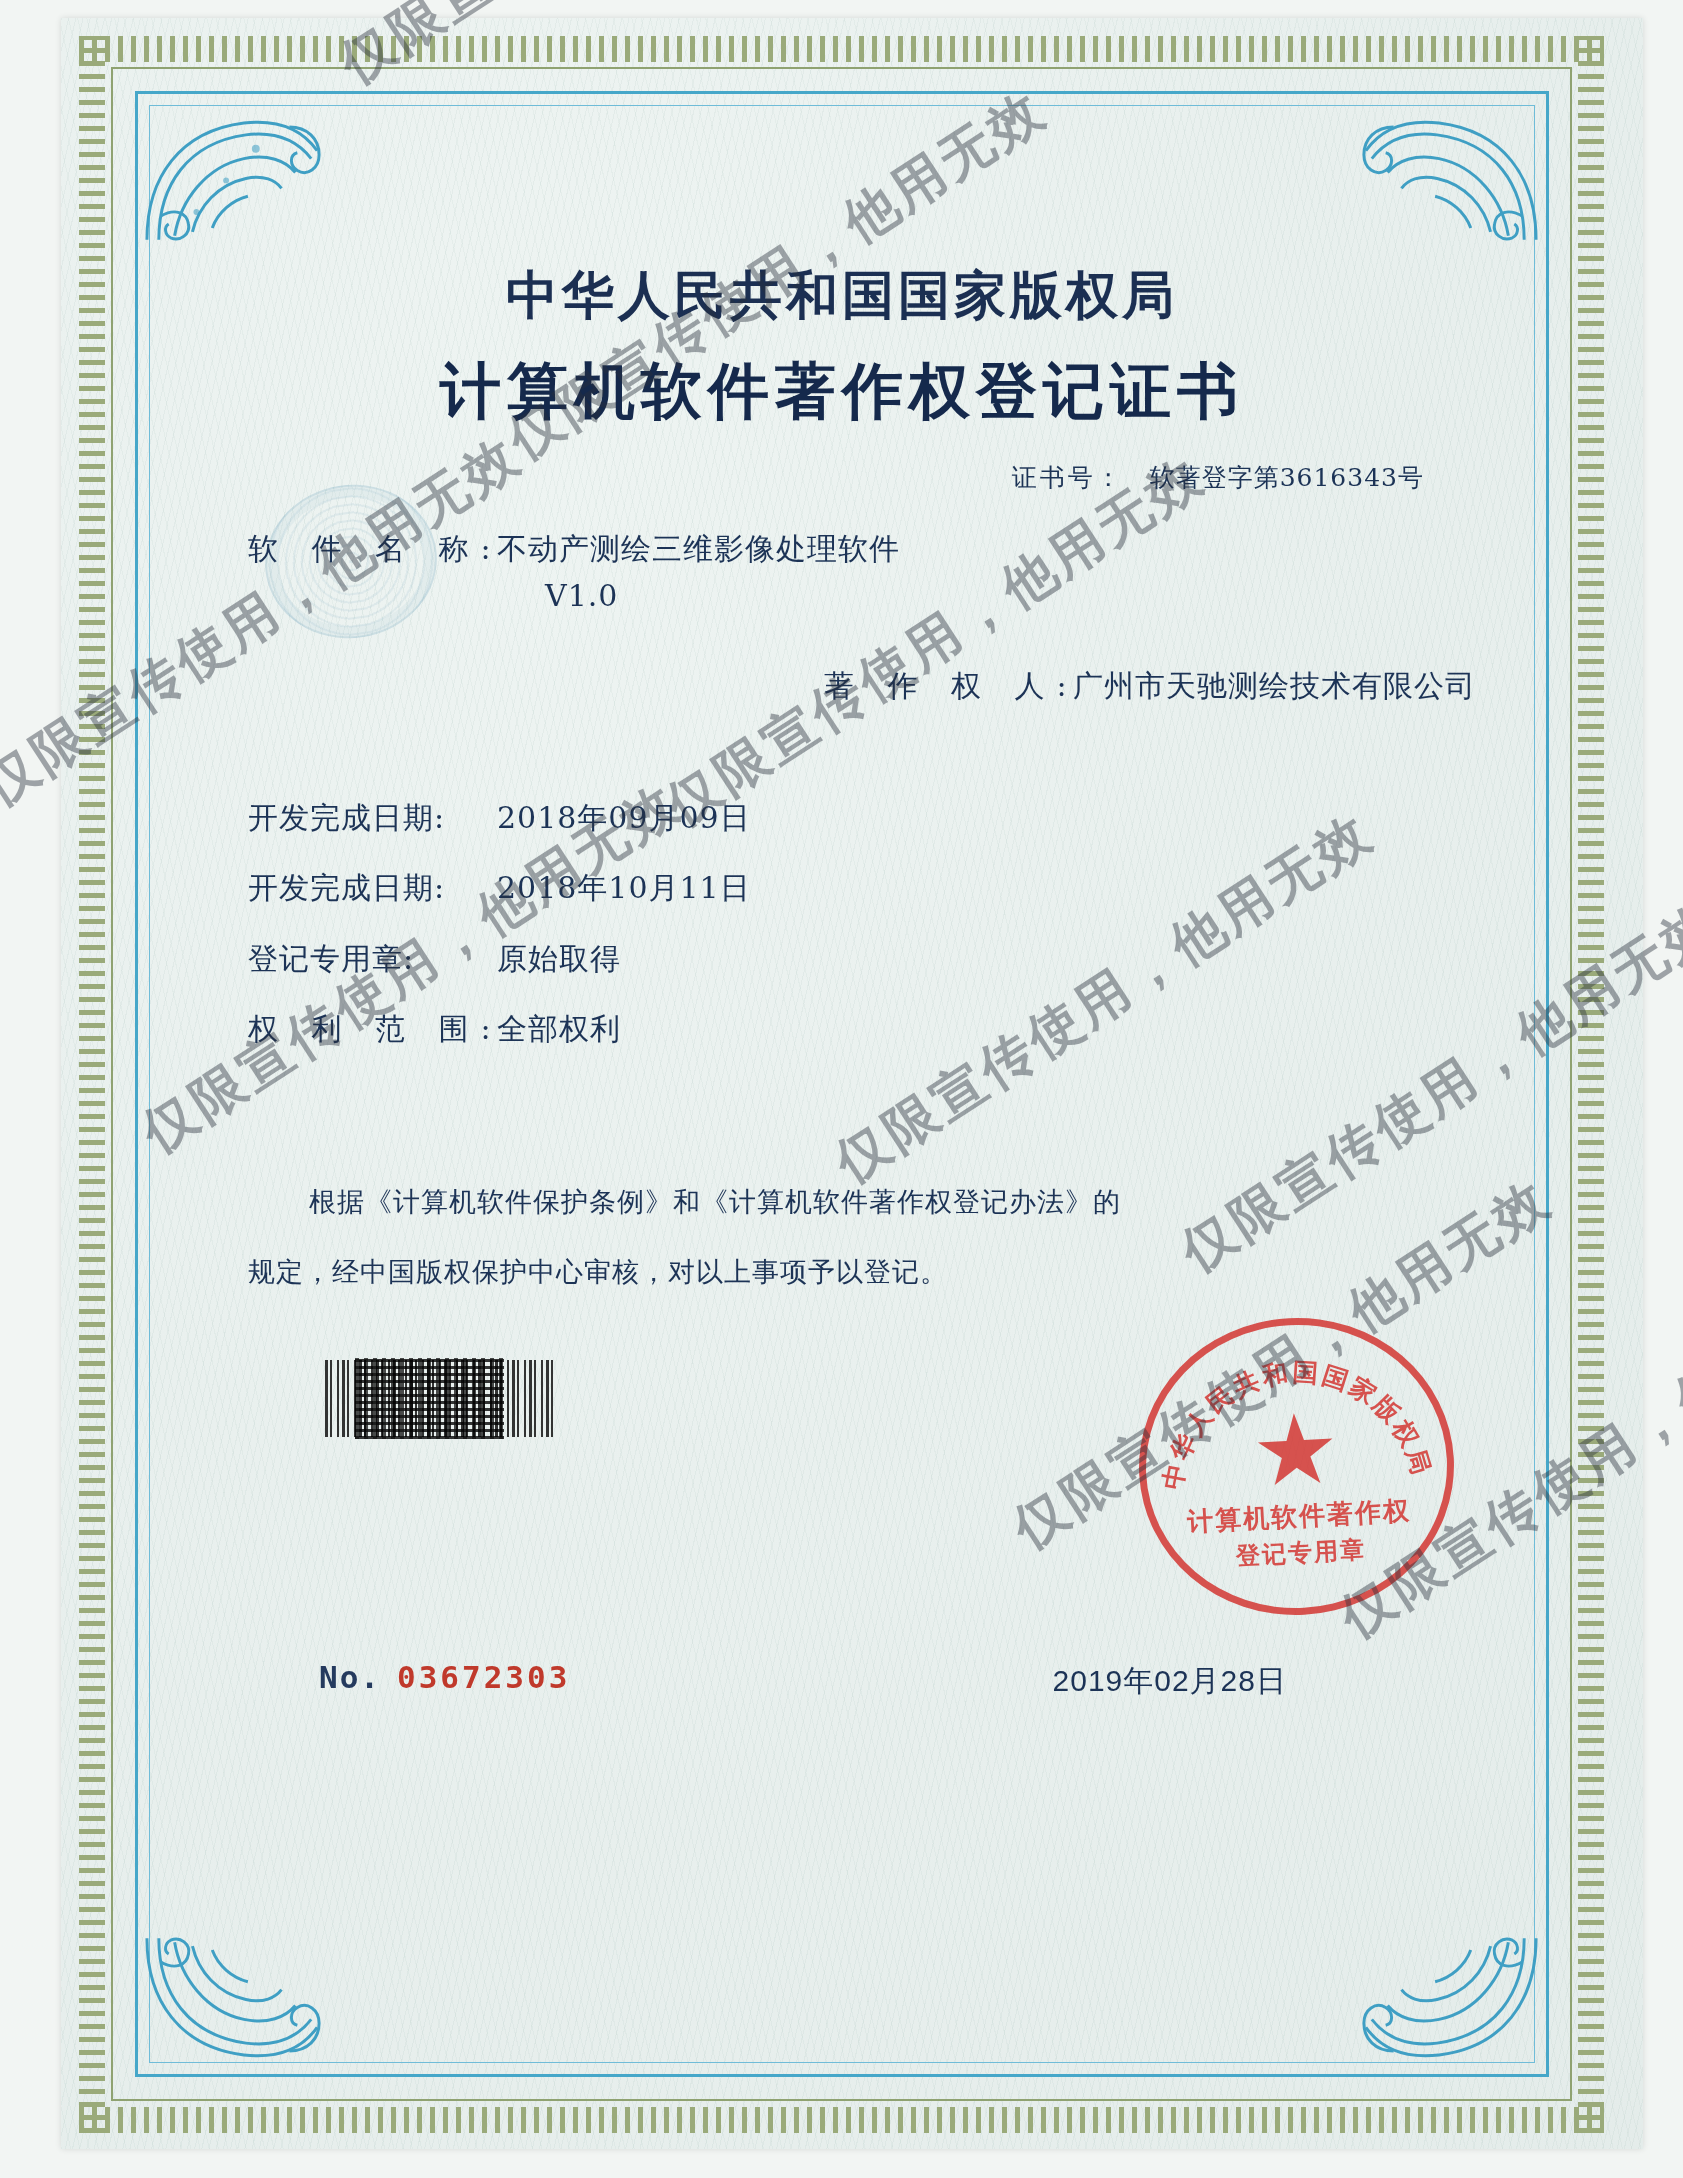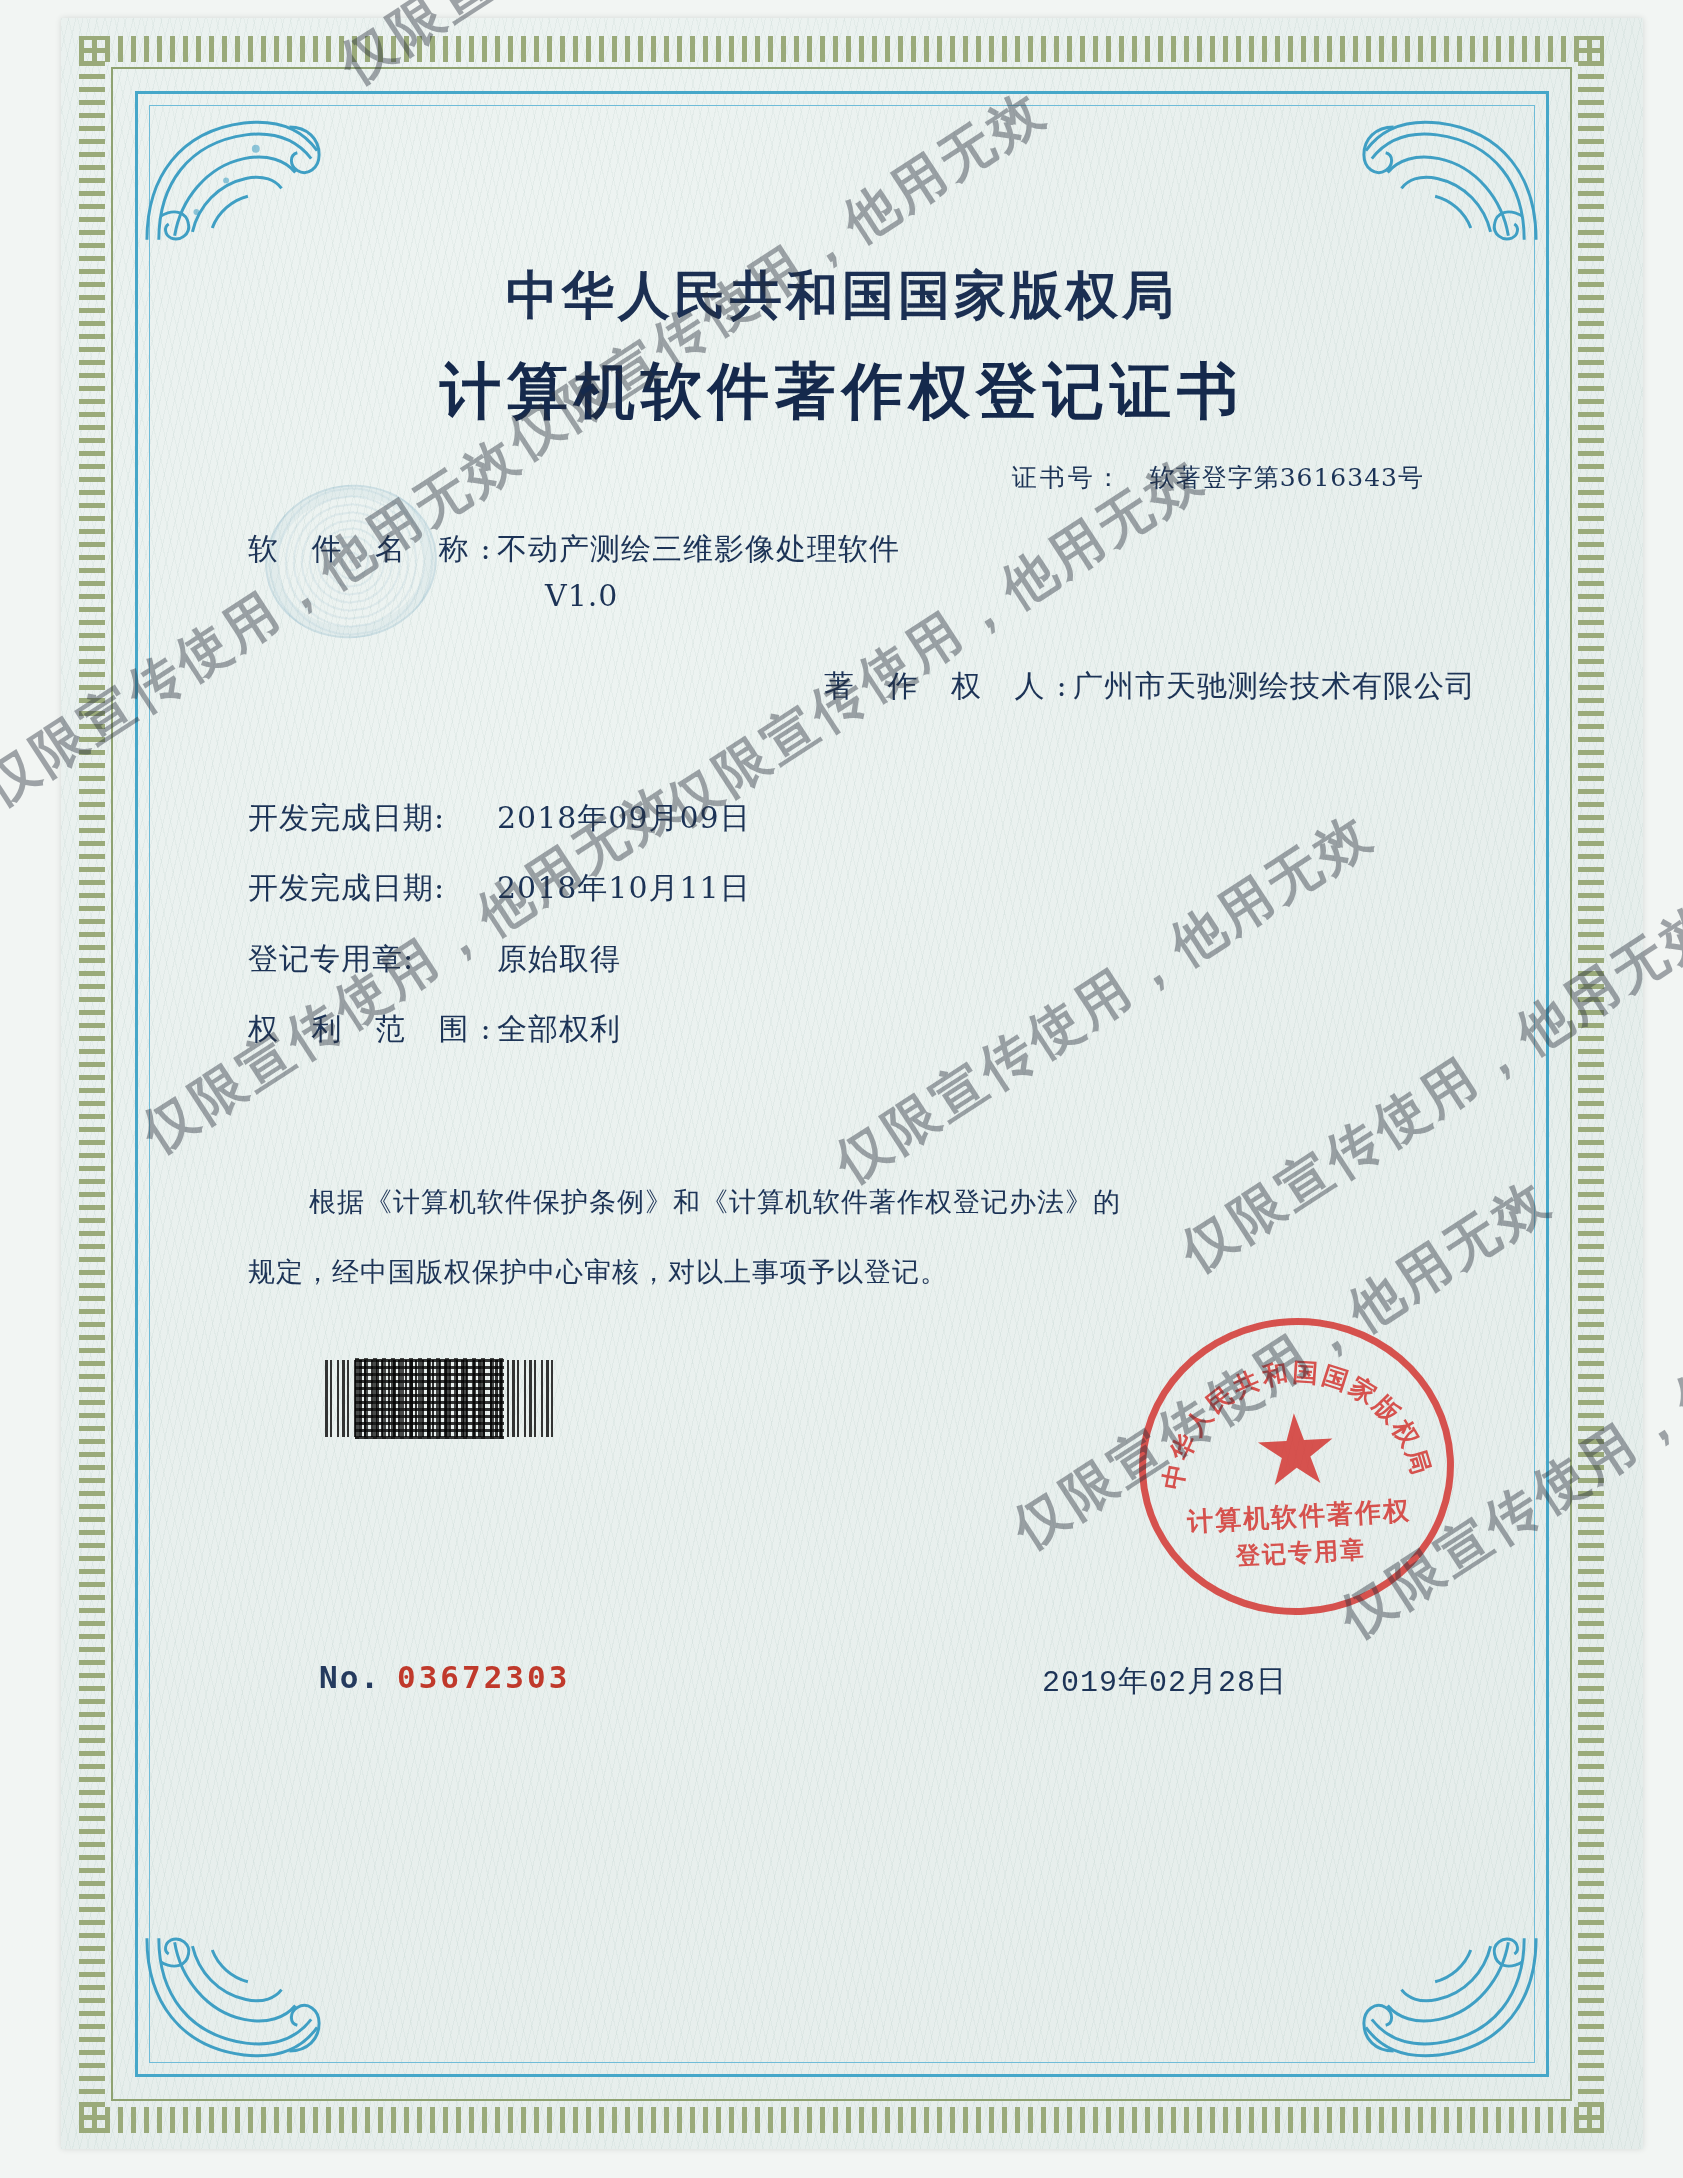--- a/index.html
+++ b/index.html
@@ -286,21 +286,21 @@
     color: #2b3f63;
     letter-spacing: 2px;
     font-weight: bold;
   }
   .serial .sn-prefix { color: #243a5e; }
   .serial .sn-num { color: #c0392b; margin-left: 16px; letter-spacing: 3px; }
   .issue-date {
     position: absolute;
     right: 248px;
     top: 1556px;
-    font-family: Liberation Mono, monospace;
+    font-family: Liberation Sans, sans-serif;
     font-size: 30px;
     color: #1c3356;
     letter-spacing: 1px;
   }
 
   
   .watermarks {
     position: absolute;
     left: 0; top: 0;
     width: 1683px; height: 2178px;

